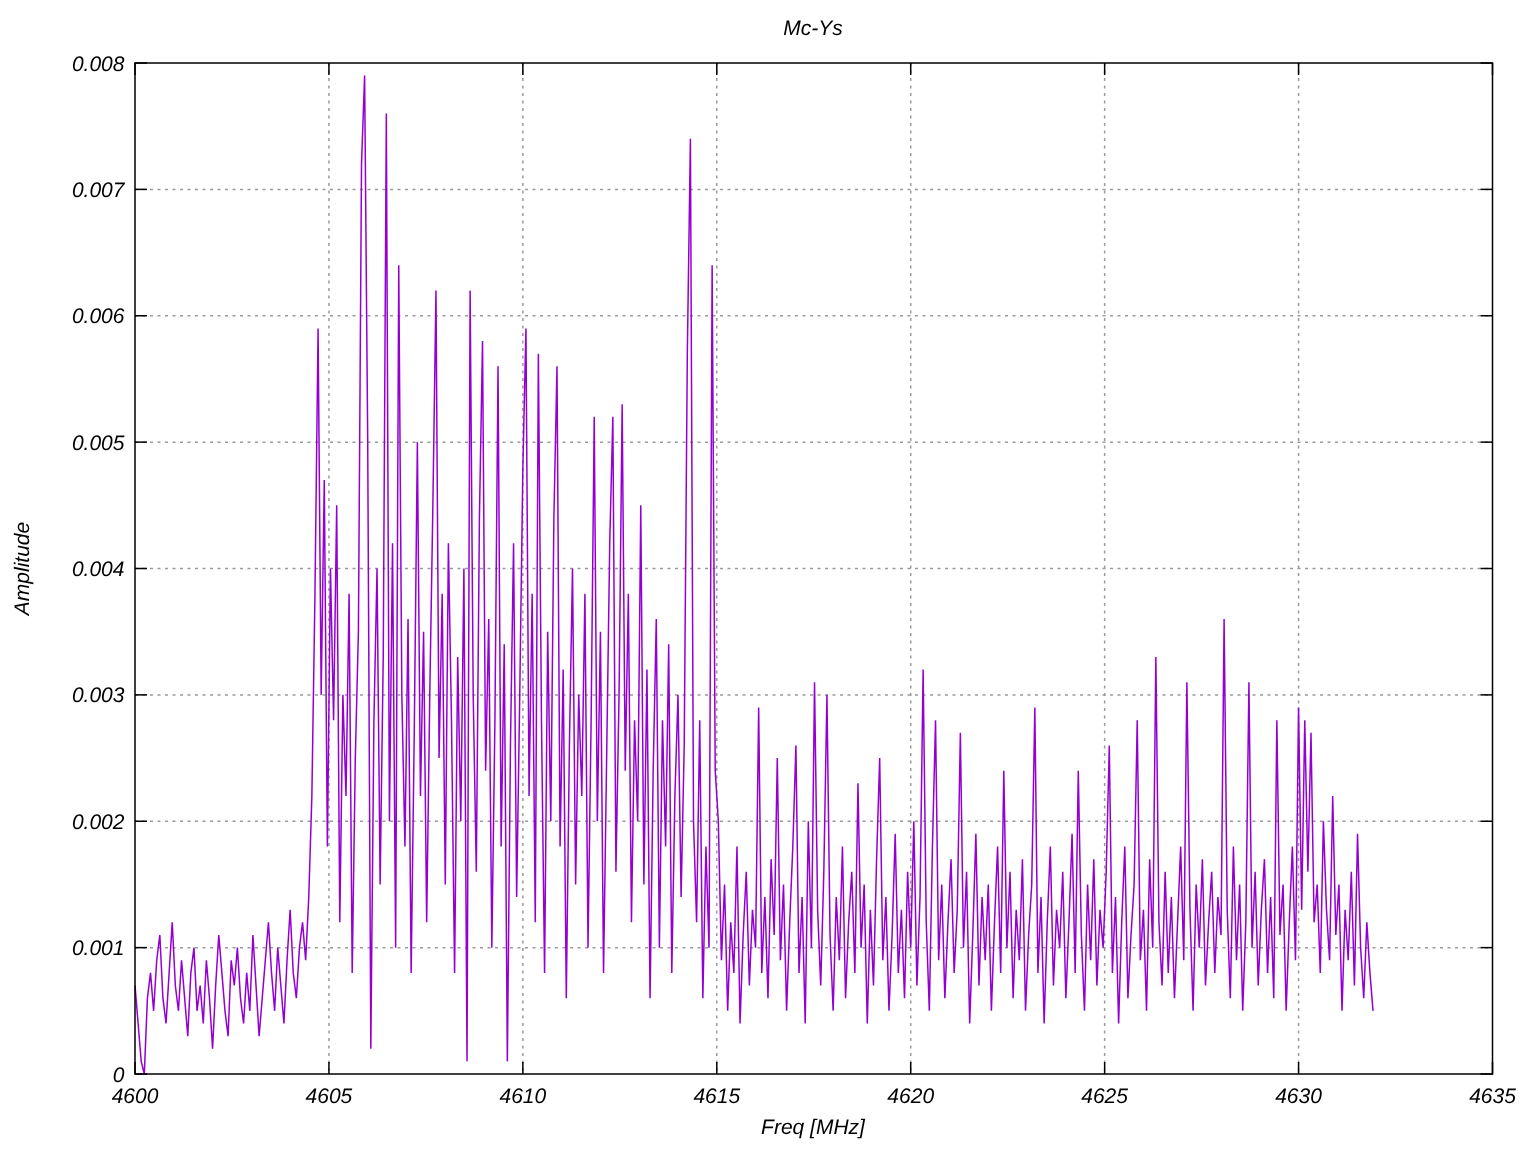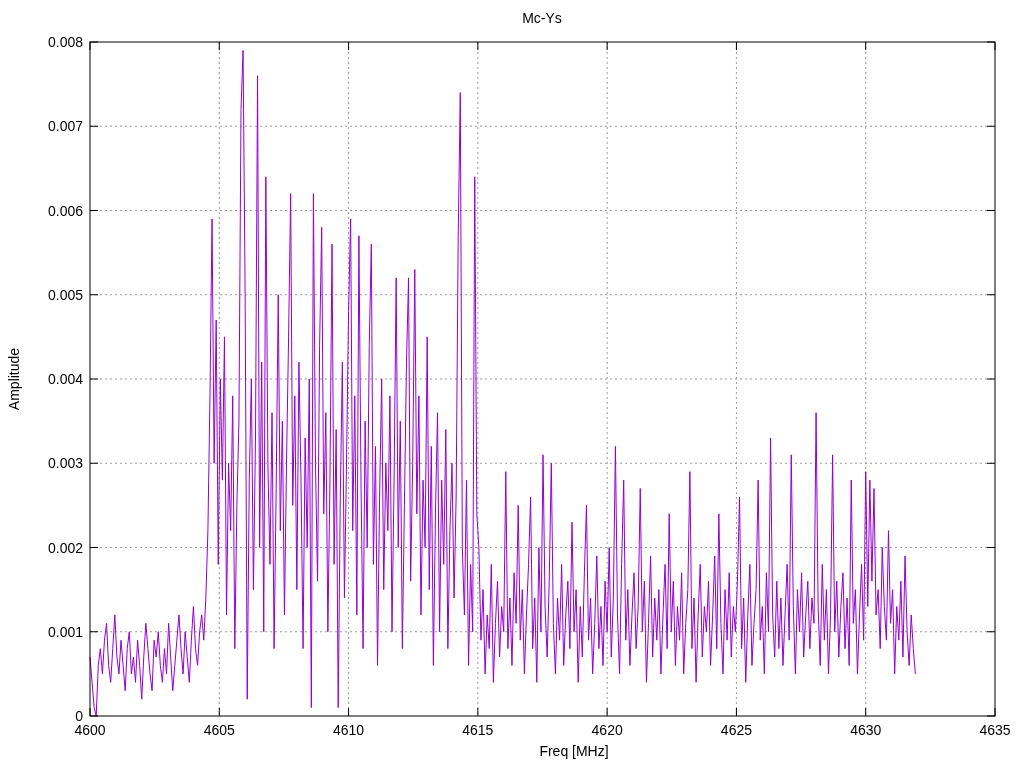--- a/index.html
+++ b/index.html
@@ -1,20 +1,20 @@
 <!DOCTYPE html>
 <html><head>
 <meta charset="utf-8">
 <style>
   html,body{margin:0;padding:0;background:#ffffff;}
   body{width:1024px;height:768px;position:relative;font-family:"Liberation Sans",sans-serif;color:#000;}
-  .figure{position:absolute;inset:0;width:870px;height:768px;}
+  .figure{position:absolute;inset:0;width:870px;height:768px;font-style:italic;}
   #plot{position:absolute;left:0;top:0;}
   .chart-title{position:absolute;left:542px;top:18px;transform:translate(-50%,-50%);font-size:14px;white-space:nowrap;}
-  .xlabel{position:absolute;left:574px;top:751px;transform:translate(-50%,-50%);font-size:14px;white-space:nowrap;}
+  .xlabel{position:absolute;left:542px;top:751px;transform:translate(-50%,-50%);font-size:14px;white-space:nowrap;}
   .ylabel{position:absolute;left:14px;top:379px;transform:translate(-50%,-50%) rotate(-90deg);font-size:14px;white-space:nowrap;}
   text{font-family:"Liberation Sans",sans-serif;font-size:14px;fill:#000;}
 </style>
 </head>
 <body>
 
 <div class="figure">
   <div class="chart-title">Mc-Ys</div>
   <div class="ylabel">Amplitude</div>
   <svg id="plot" width="1024" height="768">

